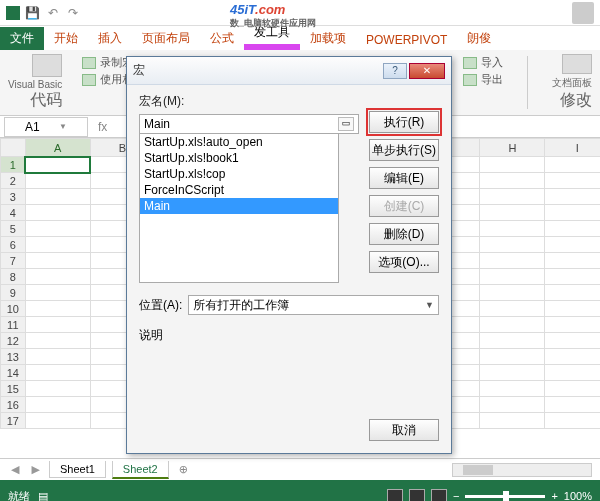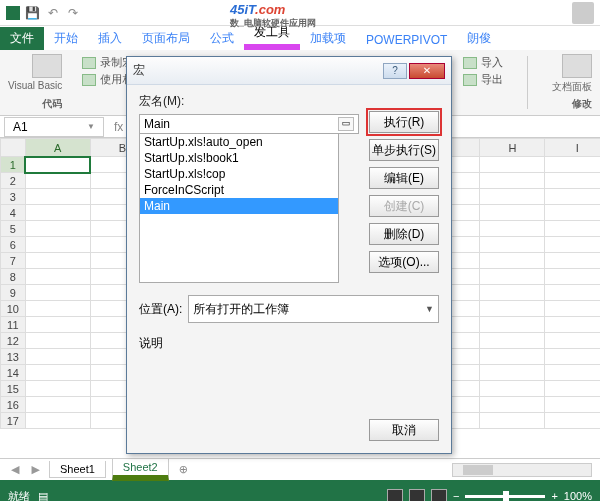--- a/index.html
+++ b/index.html
@@ -11,58 +11,58 @@
 .quick-icons { display: flex; gap: 6px; }
 .quick-icons span { width: 14px; height: 14px; display: inline-flex; align-items: center; justify-content: center; color: #888; }
 .watermark { position: absolute; left: 230px; top: 2px; font-size: 13px; font-weight: bold; }
 .watermark .blue { color: #2a6dd4; font-style: italic; }
 .watermark .red { color: #d43; font-style: italic; }
 .watermark .sub { font-size: 9px; color: #666; display: block; }
 .avatar { width: 22px; height: 22px; background: #ccc; border-radius: 2px; margin-left: auto; }
 
 
 .ribbon-tabs { height: 24px; display: flex; align-items: flex-end; padding-left: 0; font-size: 12px; }
-.tab { padding: 3px 10px; color: #3b82f6; cursor: pointer; }
+.tab { padding: 3px 10px; color: #c2410c; cursor: pointer; }
 .tab.file { background: #217346; color: #fff; }
 .tab.active { border-bottom: 6px solid #d946ef; color: #000000; }
 
 
 .ribbon { height: 66px; background: #f5f5f5; border-bottom: 1px solid #ccc; display: flex; padding: 4px 8px; gap: 20px; }
 .rgroup { display: flex; flex-direction: column; align-items: flex-end; justify-content: space-between; font-size: 10px; color: #666; }
 .rgroup .icon { width: 30px; height: 24px; background: #ddd; border: 1px solid #bbb; }
 .rgroup .label { margin-top: 2px; }
-.rgroup .bottom { margin-top: auto; font-size: 10px; font-weight: bold; }
+.rgroup .bottom { margin-top: auto; font-size: 16px; }
 .rgroup-wide { display: flex; flex-direction: column; font-size: 10px; }
 .rtext { font-size: 11px; color: #555; padding: 1px 0; display: flex; align-items: center; gap: 4px; }
 .rtext .micon { width: 14px; height: 12px; background: #c8e0c8; border: 1px solid #8b8; }
 .sep { width: 1px; background: #ccc; margin: 2px 4px; }
 
 
 .formulabar { height: 22px; border-bottom: 1px solid #ccc; display: flex; align-items: center; }
-.namebox { width: 100px; height: 20px; border: 1px solid #ccc; margin: 0 4px; font-size: 12px; padding: 0 8px; display: flex; align-items: center; justify-content: space-between; }
+.namebox { width: 84px; height: 20px; border: 1px solid #ccc; margin: 0 4px; font-size: 12px; padding: 0 20px; display: flex; align-items: center; justify-content: space-between; }
 .namebox .arrow { color: #888; font-size: 8px; }
 .fx { padding: 0 6px; color: #888; }
 
 
 .gridwrap { position: relative; height: 320px; overflow: hidden; }
 table.grid { border-collapse: collapse; width: 610px; }
 table.grid th, table.grid td { border: 1px solid #ddd; font-size: 11px; font-weight: normal; }
 table.grid th { background: #f0f0f0; color: #444; }
 table.grid .corner { width: 26px; height: 18px; background: #f0f0f0; }
 table.grid .colh { height: 18px; width: 72px; }
 table.grid .rowh { width: 26px; height: 16px; text-align: center; background: #f0f0f0; }
 table.grid td { height: 16px; }
 .sel-th { background: #d5e3cf !important; color: #2a6a2a !important; }
 .sel-cell { outline: 2px solid #1f7a3b; outline-offset: -1px; }
 
 
 .sheet-tabs { height: 22px; background: #fff; border-top: 1px solid #ccc; display: flex; align-items: center; padding: 0 8px; gap: 6px; font-size: 11px; }
 .sheet-tabs .nav { color: #999; padding: 0 3px; }
 .sheet-tab { padding: 2px 10px; border: 1px solid #ccc; border-top: none; }
-.sheet-tab.active { background: #fff; border-bottom: 6px solid #4d7c0f; color: #217346; }
+.sheet-tab.active { background: #fff; border-bottom: 2px solid #4d7c0f; color: #217346; }
 .sheet-tabs .add { color: #888; padding: 0 4px; }
 .hscroll { margin-left: auto; width: 140px; height: 14px; background: #eee; border: 1px solid #ccc; position: relative; }
 .hscroll .thumb { position: absolute; left: 10px; top: 1px; width: 30px; height: 10px; background: #ccc; }
 
 
 .statusbar { height: 20px; background: #217346; color: #fff; display: flex; align-items: center; padding: 16px 8px; font-size: 11px; gap: 8px; }
 .statusbar .right { margin-left: auto; display: flex; align-items: center; gap: 6px; }
 .statusbar .viewbtn { width: 16px; height: 14px; border: 1px solid #aaa; background: #333; }
 .statusbar .zoom-slider { width: 80px; height: 3px; background: #fff; position: relative; }
 .statusbar .zoom-slider::after { content: ''; position: absolute; left: 38px; top: -4px; width: 6px; height: 11px; background: #fff; }
@@ -74,21 +74,21 @@
 .dlg-title .t-icons span { width: 24px; height: 16px; border: 1px solid #8fa6c1; background: linear-gradient(#eaf2fb,#cddced); text-align: center; line-height: 14px; font-size: 10px; color: #3a5a7a; }
 .dlg-title .t-icons .close { background: linear-gradient(#e98a7a,#c94a30); color: #fff; border-color: #a03; width: 36px; }
 .dlg-body { padding: 8px 12px; }
 .dlg-label { font-size: 12px; margin-bottom: 4px; color: #222; }
 .macro-name { width: 220px; height: 20px; border: 1px solid #aaa; background: #fff; font-size: 12px; padding: 0 4px; display: flex; align-items: center; justify-content: space-between; }
 .macro-name .mini { width: 16px; height: 14px; border: 1px solid #bbb; background: #f8f8f8; font-size: 9px; text-align: center; }
 .macro-list { width: 200px; height: 150px; border: 1px solid #aaa; background: #fff; margin-top: -1px; overflow: hidden; font-size: 12px; }
 .macro-list .item { padding: 1px 4px; }
 .macro-list .item.selected { background: #3399ff; color: #fff; }
 .dlg-row { display: flex; align-items: center; margin-top: 12px; gap: 6px; font-size: 12px; }
-.combo { flex: 1; height: 28px; border: 1px solid #aaa; background: #fff; display: flex; align-items: center; justify-content: space-between; padding: 0 4px; }
+.combo { flex: 1; height: 20px; border: 1px solid #aaa; background: #fff; display: flex; align-items: center; justify-content: space-between; padding: 0 4px; }
 .combo .arrow { font-size: 9px; color: #555; }
 .dlg-buttons { position: absolute; right: 12px; top: 54px; display: flex; flex-direction: column; gap: 6px; }
 .dlg-btn { width: 70px; height: 22px; border: 1px solid #999; background: linear-gradient(#fefefe,#e6e6e6); font-size: 12px; cursor: pointer; display: flex; align-items: center; justify-content: center; }
 .dlg-btn.disabled { color: #aaa; }
 .dlg-btn.run { outline: 2px solid #d33; outline-offset: 1px; }
 .dlg-footer { position: absolute; right: 12px; bottom: 12px; }
 </style>
 </head>
 <body>
 

